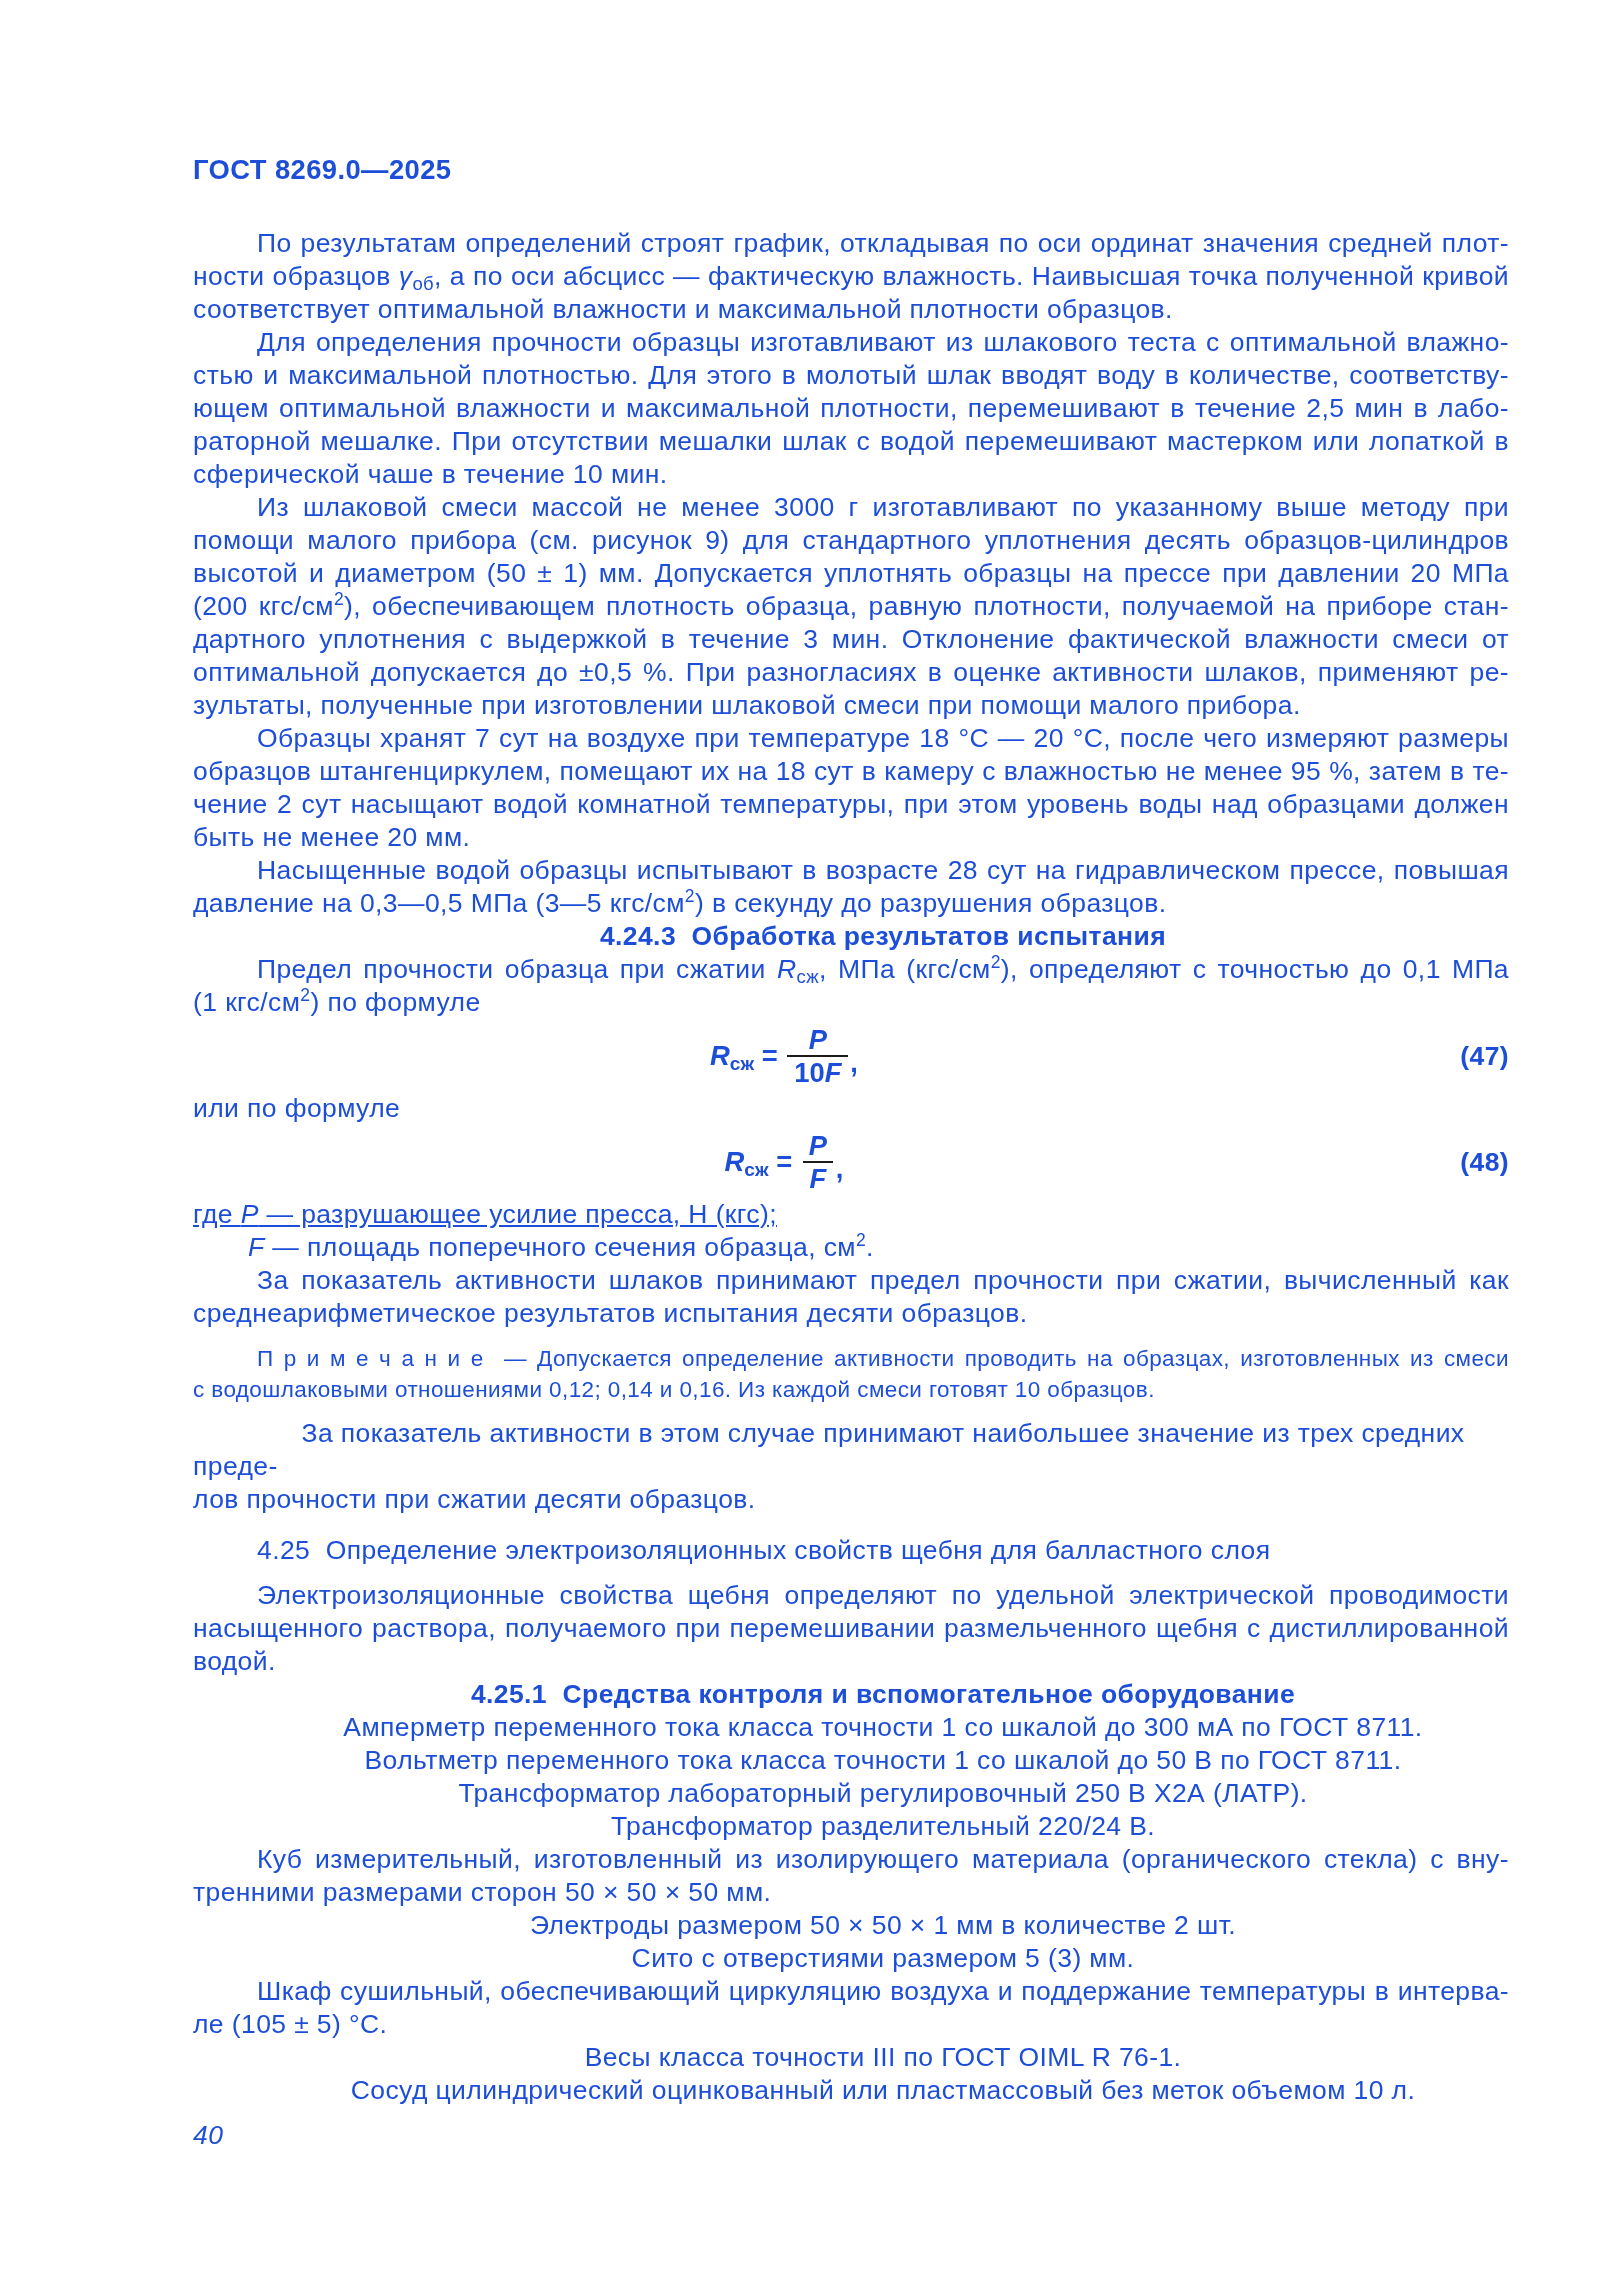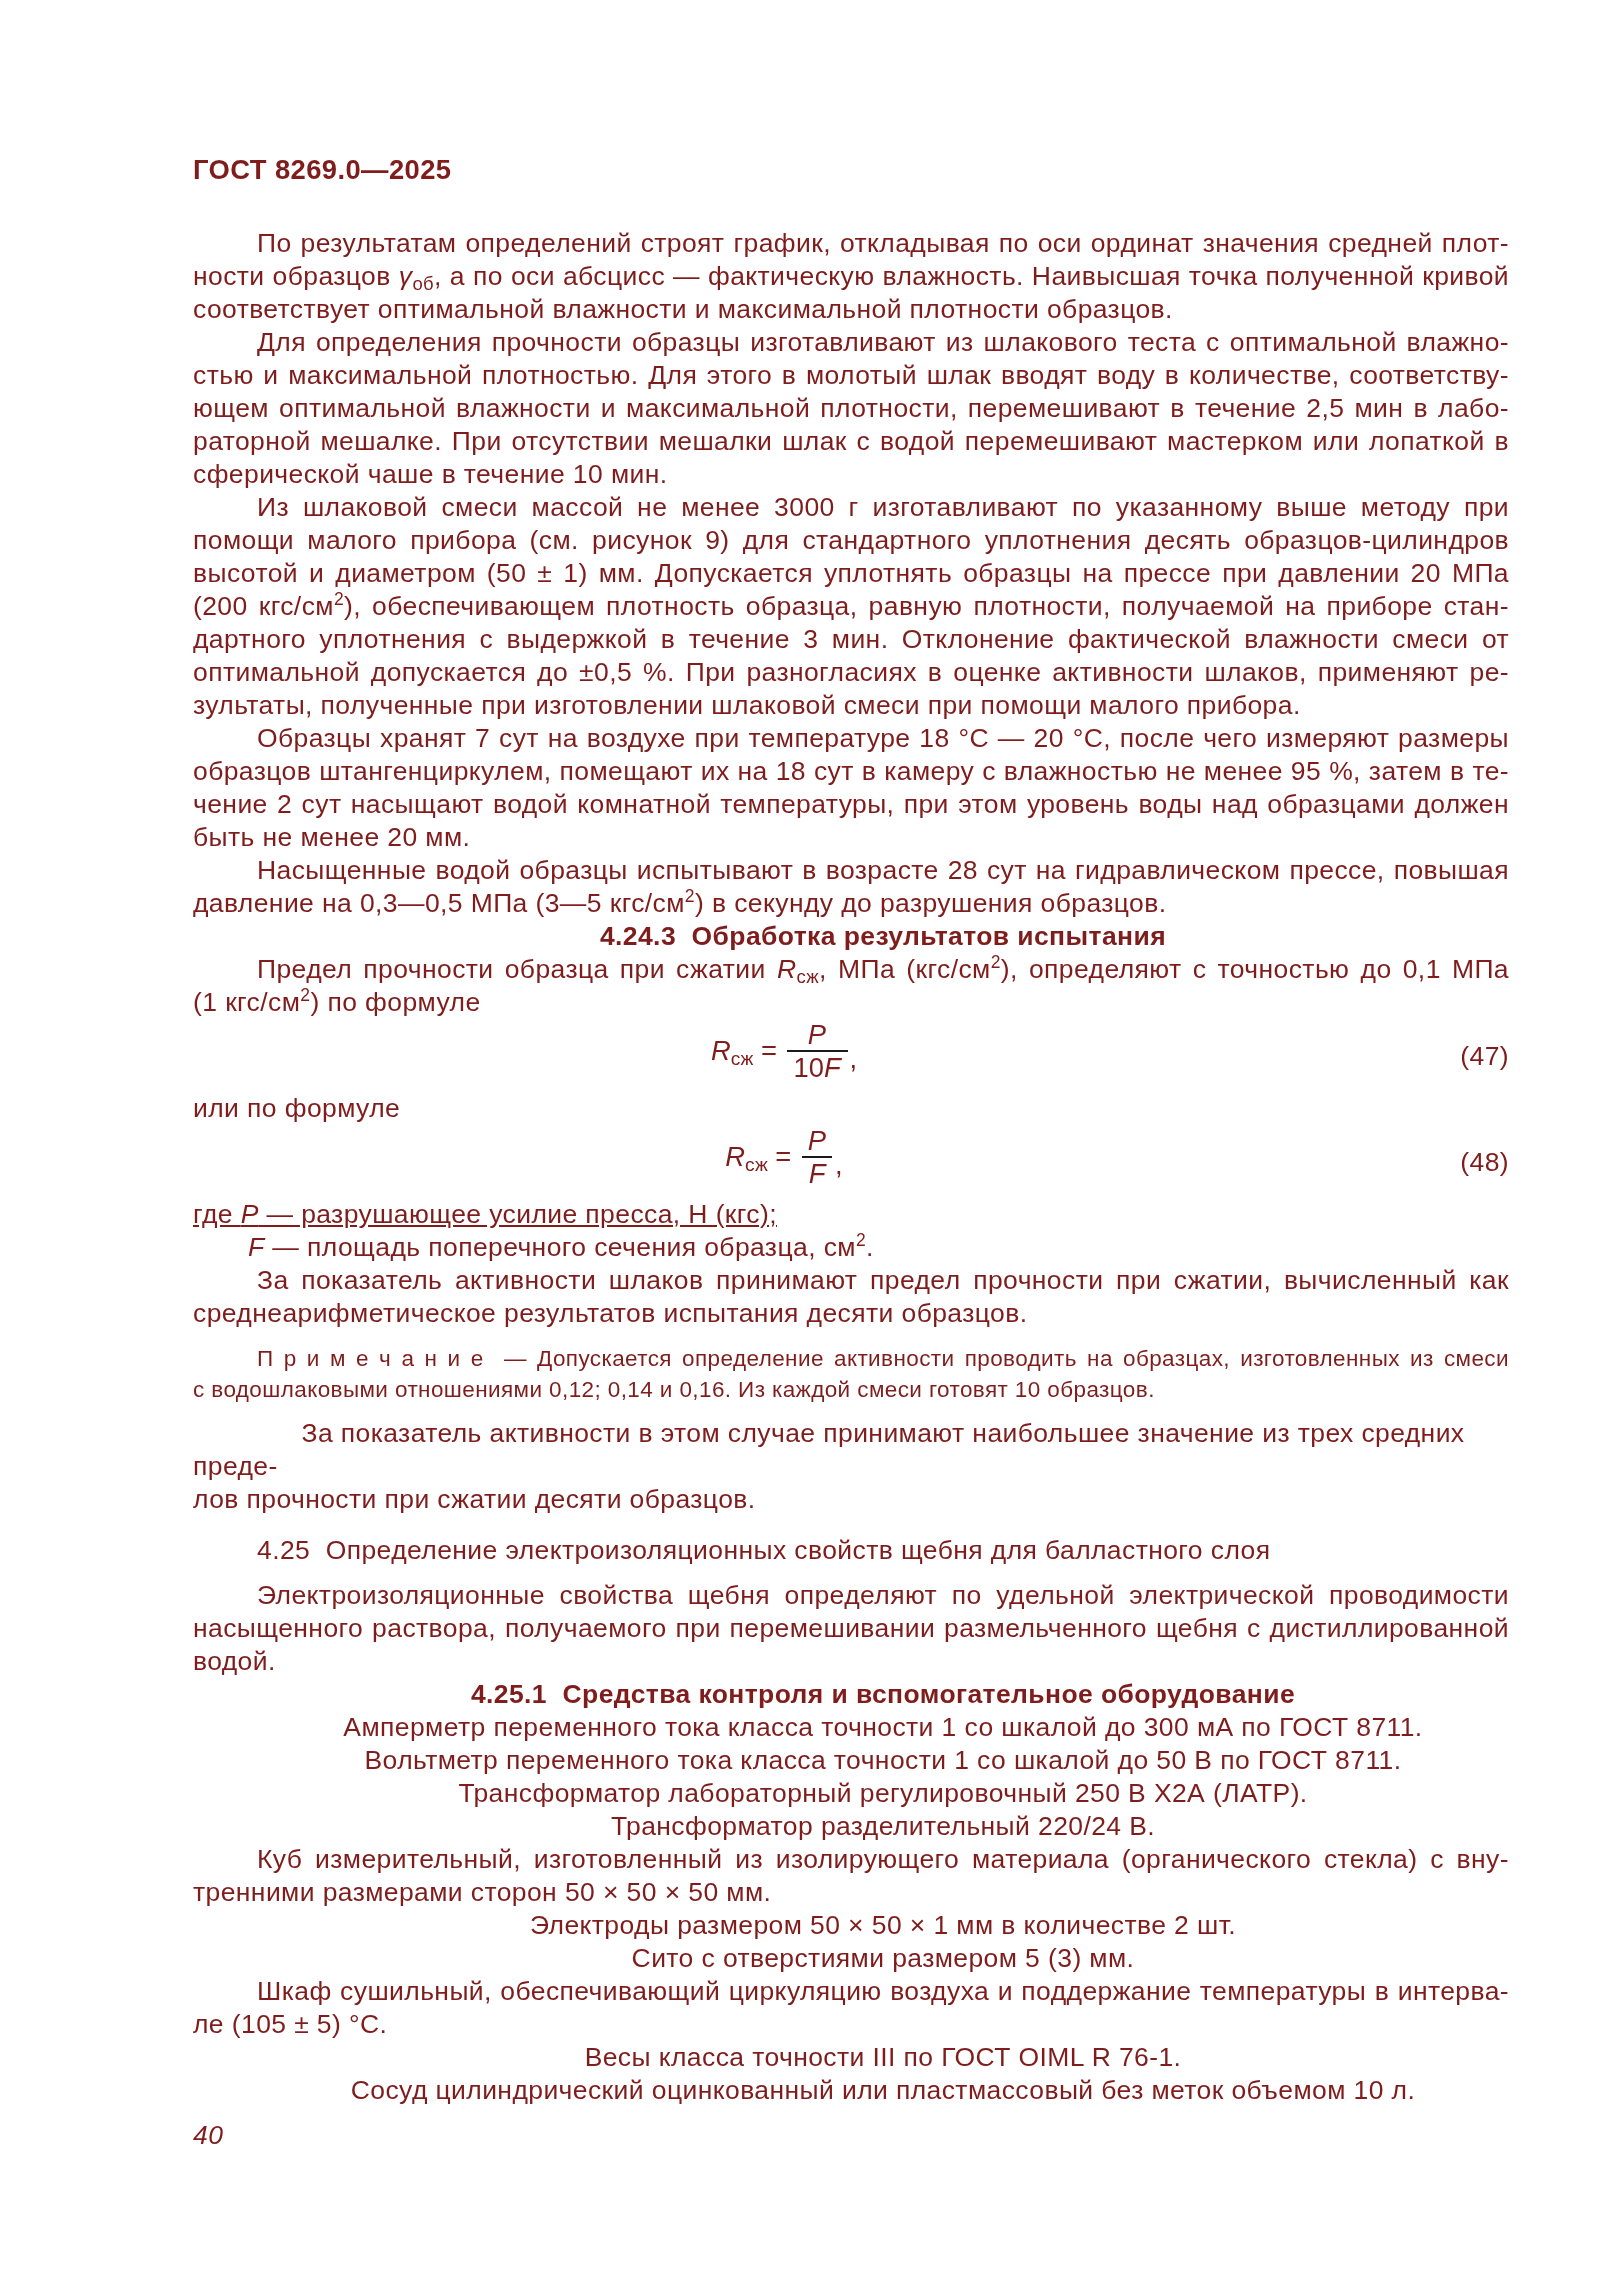--- a/index.html
+++ b/index.html
@@ -1,20 +1,20 @@
 <!DOCTYPE html>
 <html lang="ru"><head>
 <meta charset="utf-8">
 <style>
   html,body{margin:0;padding:0;background:#ffffff;}
   .page{
     position:relative;
     width:1621px;height:2293px;
     background:#ffffff;
-    color:#7f1d1d;
+    color:#1d4ed8;
     font-family:"Liberation Sans","DejaVu Sans",sans-serif;
     overflow:hidden;
   }
   .content{
     position:absolute;
     left:193px;top:154px;
     width:1316px;
   }
   .doc-header{
     font-weight:bold;
@@ -38,22 +38,23 @@
   .h2-block{margin:14.7px 0 8.8px 0;}
   .h2-block .line{font-weight:normal;line-height:39px;text-align:left;}
   .h3-block .line{font-weight:bold;text-align:center;}
   .note-block{margin:12.7px 0 12.7px 0;}
   .note-block .line{font-size:22.5px;line-height:31px;}
   .defs-block .line{text-align:left;}
   .formula-block{
     position:relative;
     height:73px;
     display:flex;
-    align-items:flex-start;
+    align-items:center;
     justify-content:center;
+    font-weight:bold;
   }
   .f-inner{
     display:flex;
     align-items:center;
     transform:translateX(-67px);
     font-size:27.4px;
   }
   .f-lhs{white-space:pre;}
   .frac{
     display:inline-flex;

